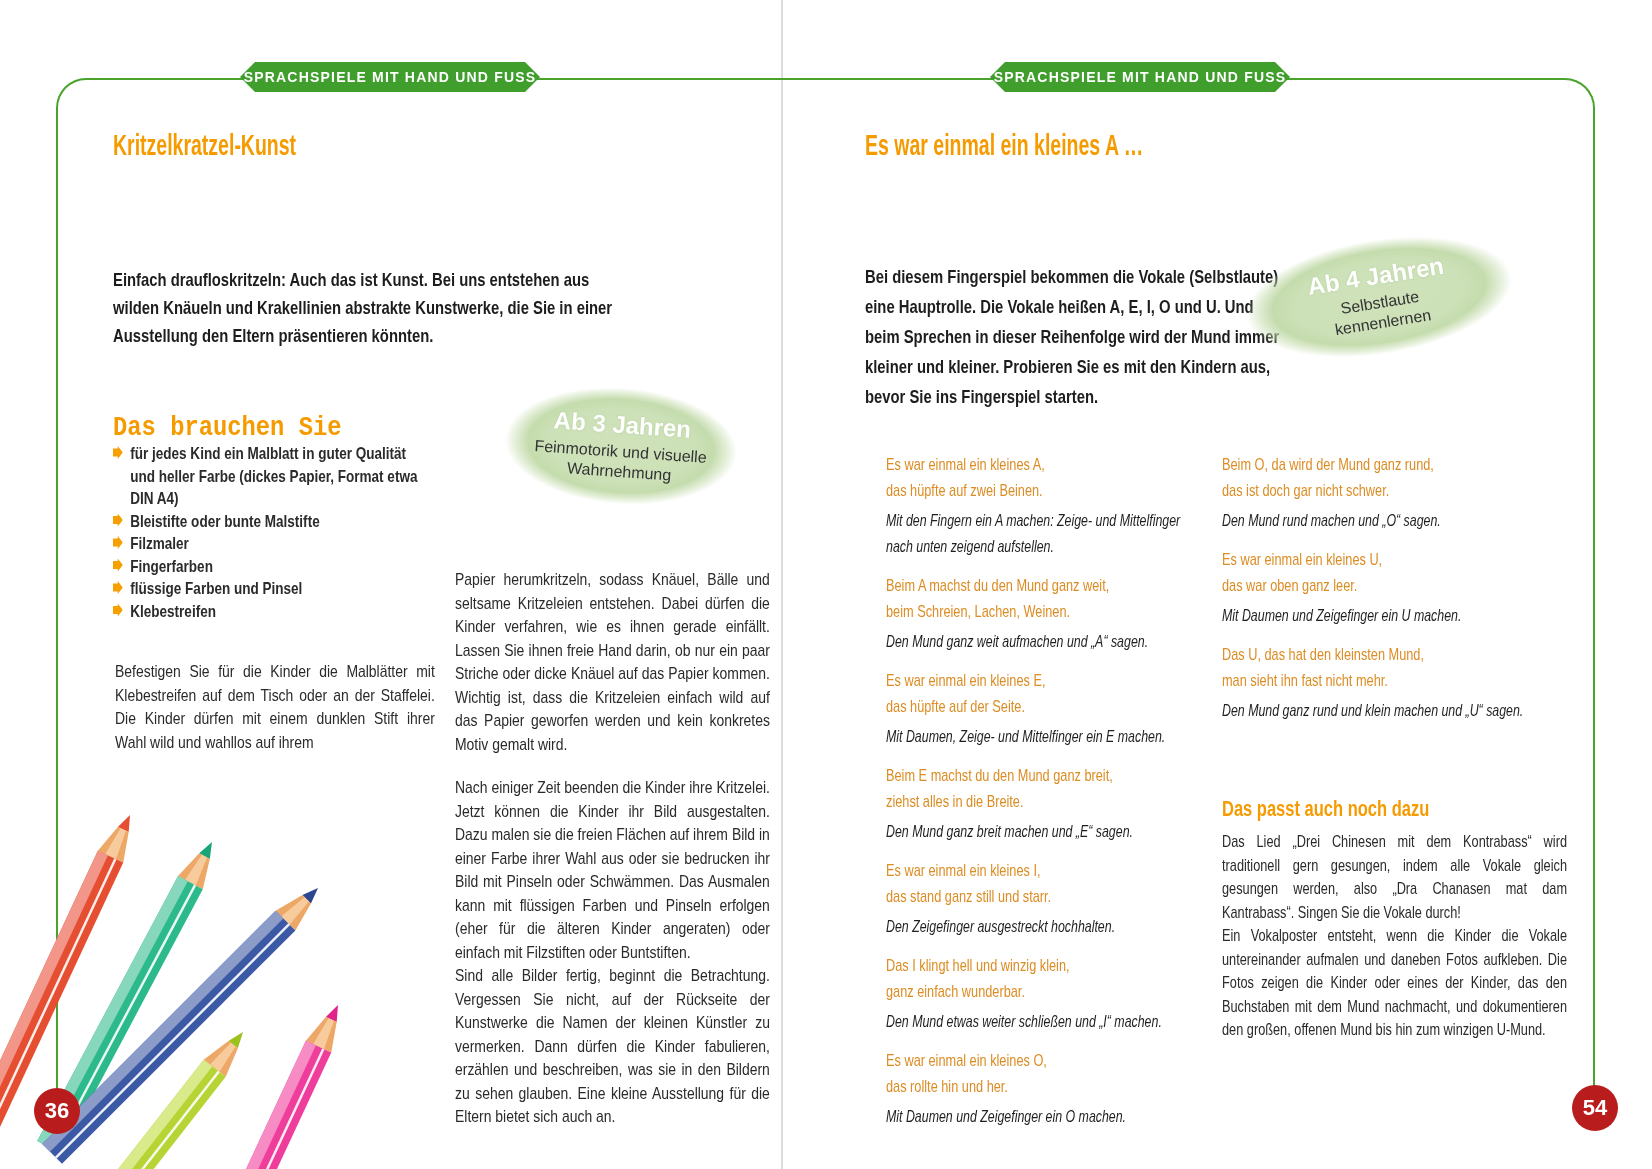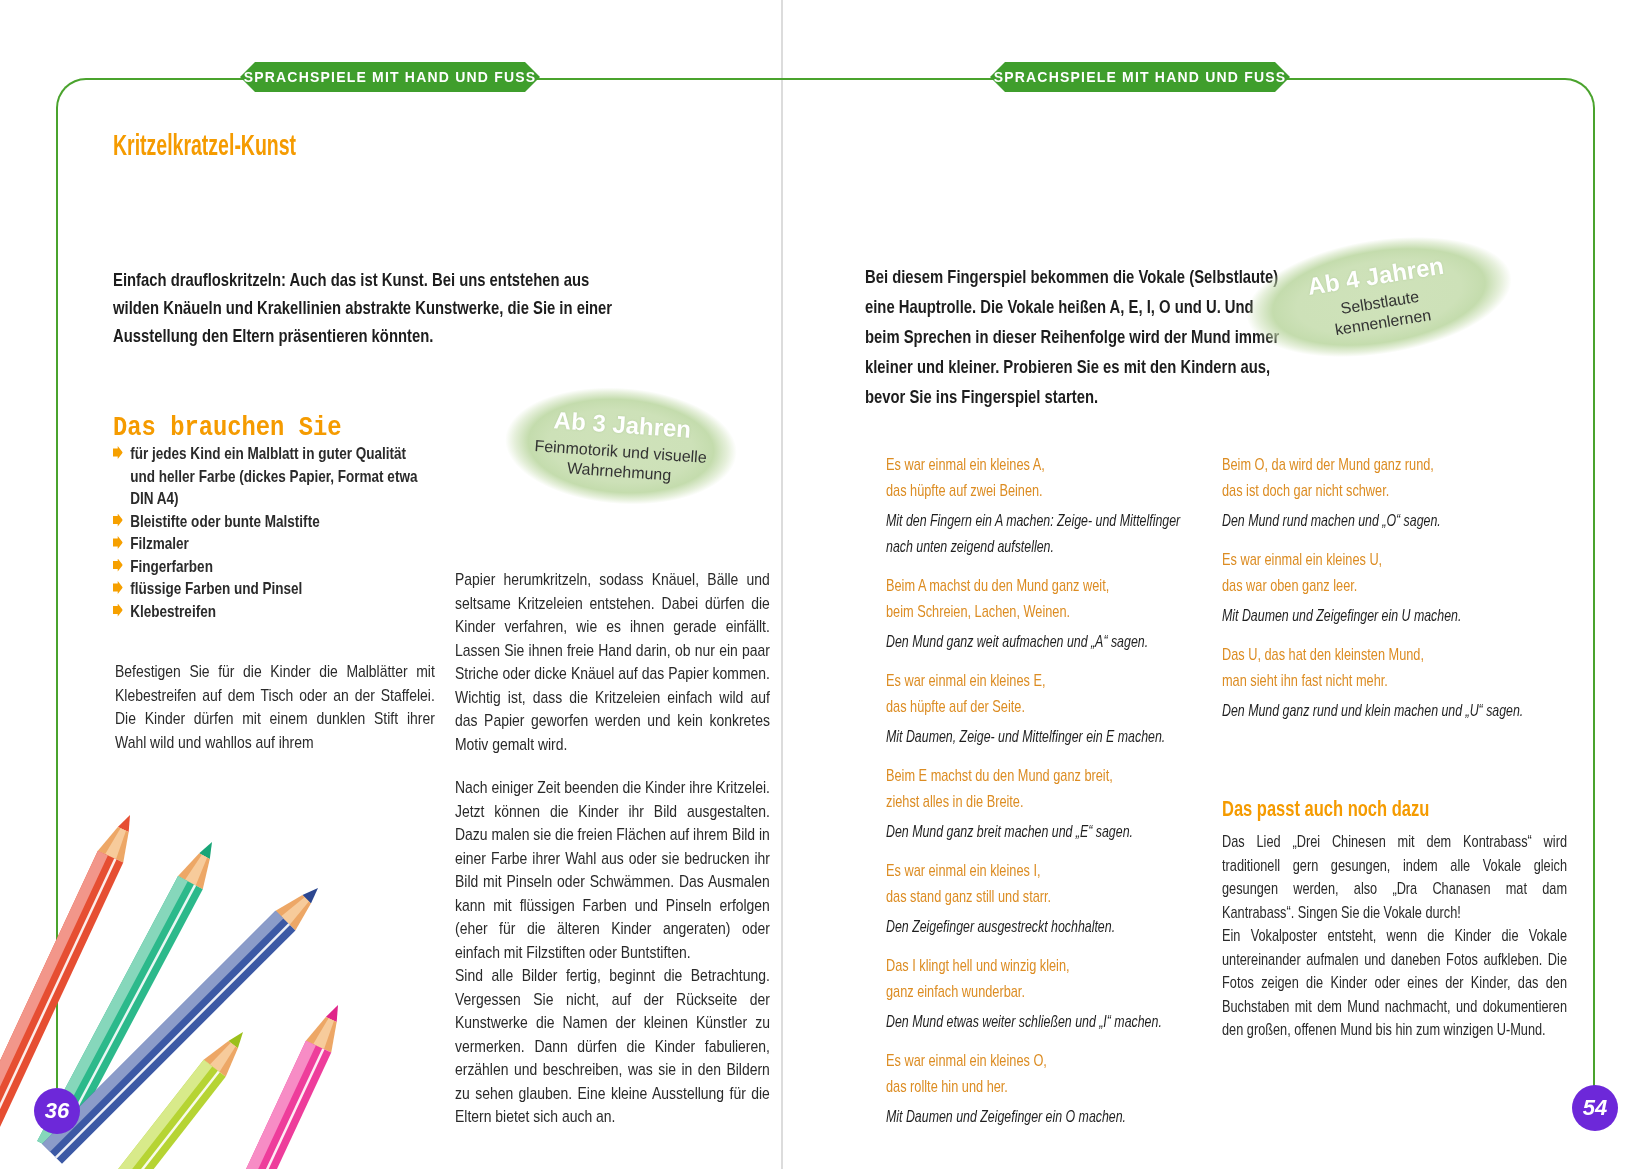--- a/index.html
+++ b/index.html
@@ -52,23 +52,23 @@
 
   .verse-col { position:absolute; transform:scaleX(0.75); transform-origin:0 0; }
   .verse-block { margin-bottom:14px; }
   .verse { color:#dc8c22; font-size:17px; line-height:26px; white-space:pre-line; margin-bottom:3px; }
   .instruction { font-style:italic; font-size:16.5px; line-height:26px; color:#1f1f1f; }
 
   .extra { position:absolute; transform:scaleX(0.75); transform-origin:0 0; }
   .extra-head { color:#f59b00; font-weight:bold; font-size:22px; margin-bottom:8px; white-space:nowrap; }
   .extra p { font-size:17px; line-height:23.5px; text-align:justify; color:#2a2a2a; }
 
-  .page-num { position:absolute; width:46px; height:46px; border-radius:50%; background:#6d28d9;
+  .page-num { position:absolute; width:46px; height:46px; border-radius:50%; background:#b91c1c;
               color:#fff; font-weight:bold; font-size:22px; display:flex; align-items:center;
-              justify-content:center; z-index:6;font-style:italic; }
+              justify-content:center; z-index:6; }
 
   .pencils { position:absolute; left:0; top:800px; z-index:3; }
 </style>
 </head>
 <body>
 
 <div class="sheet">
 
   <div class="spine"></div>
 
@@ -182,20 +182,23 @@
   </svg>
 
   <div class="page-num" style="left:34px; top:1088px;">36</div>
 
   <div class="frame frame-right"></div>
 
   <div class="banner" style="left:990px;">
     <span>SPRACHSPIELE MIT HAND UND FUSS</span>
   </div>
 
+  <div class="page-title" style="left:865px; top:128px;">
+    <span>Es war einmal ein kleines A …</span>
+  </div>
 
   <div class="intro" style="left:865px; top:262px; width:540px; line-height:30px;">Bei diesem Fingerspiel bekommen die Vokale (Selbstlaute) eine Hauptrolle. Die Vokale heißen A, E, I, O und U. Und beim Sprechen in dieser Reihenfolge wird der Mund immer kleiner und kleiner. Probieren Sie es mit den Kindern aus, bevor Sie ins Fingerspiel starten.</div>
 
   <div class="badge" style="left:1245px; top:240px; width:268px; height:114px; transform:rotate(-9deg);">
     <div class="badge-title">Ab 4 Jahren</div>
     <div class="badge-sub">
       <div>Selbstlaute</div>
       <div>kennenlernen</div>
     </div>
   </div>

